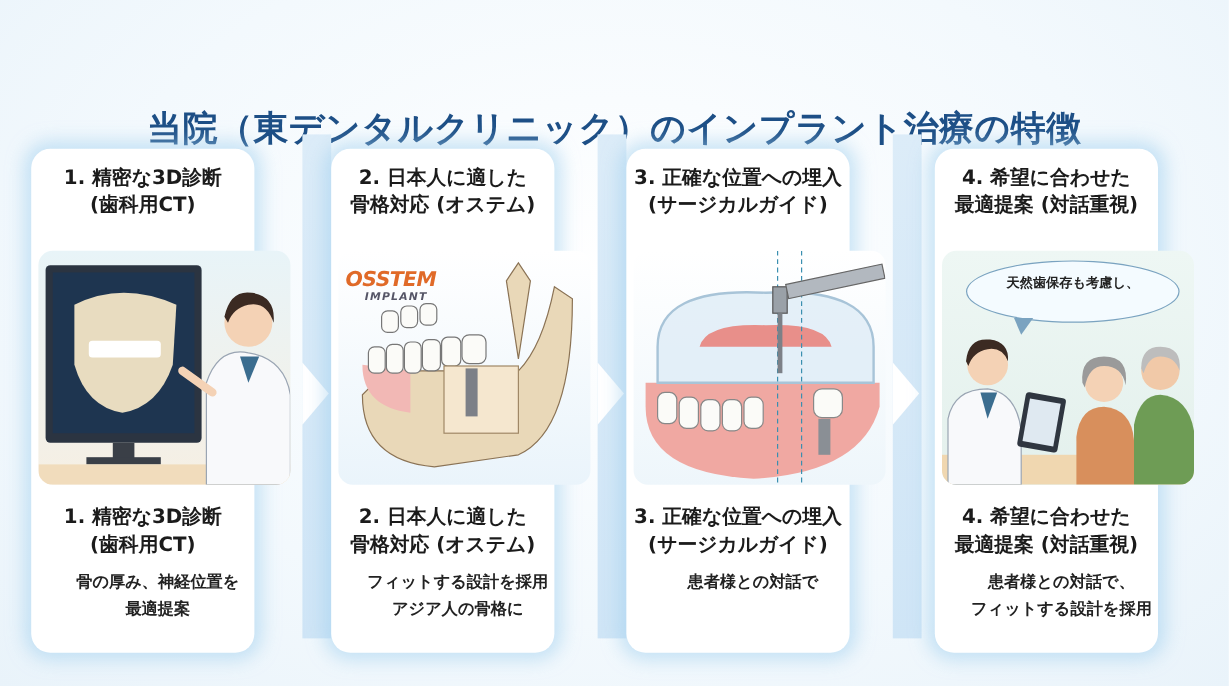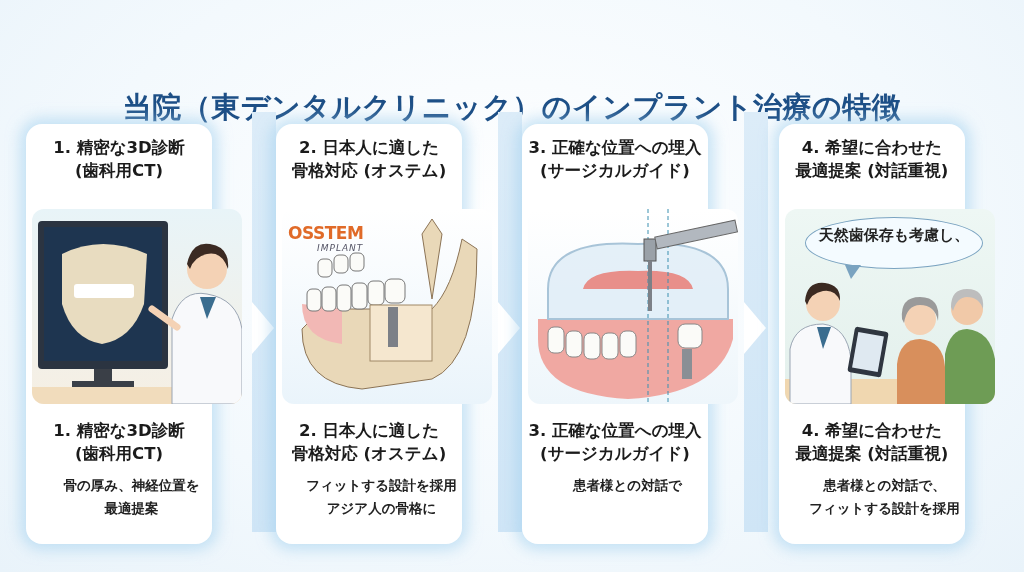--- a/index.html
+++ b/index.html
@@ -37,31 +37,31 @@
     background: linear-gradient(180deg, #dcecf8, #cfe5f6);
   }
   .arrow .tri {
     position: absolute; top: 190px; left: 0; width: 0; height: 0;
     border-top: 26px solid transparent; border-bottom: 26px solid transparent;
     border-left: 22px solid #ffffff;
   }
   .bubble {
     position: absolute; left: 20px; top: 8px; width: 178px; height: 52px;
     background: #f4fbff; border: 1.5px solid #7aa3c0; border-radius: 50%;
-    text-align: center; font-size: 15px; font-weight: bold; color: #222; line-height: 17px;
+    text-align: center; font-size: 11px; font-weight: bold; color: #222; line-height: 17px;
     padding-top: 9px;
   }
   .bubble-tail {
     position: absolute; left: 60px; top: 56px; width: 0; height: 0;
     border-left: 6px solid transparent; border-right: 10px solid transparent;
     border-top: 14px solid #7aa3c0;
   }
   .osstem { position: absolute; left: 6px; top: 14px; }
-  .osstem .brand { font-size: 17px; font-weight: bold; color: #e06a28; letter-spacing: -0.5px; }
-  .osstem .sub { font-size: 9px; font-weight: normal; font-style: italic; color: #556; letter-spacing: 1px; margin-left: 6px; text-align: right; }
+  .osstem .brand { font-size: 17px; font-weight: bold; font-style: italic; color: #e06a28; letter-spacing: -0.5px; }
+  .osstem .sub { font-size: 9px; font-weight: bold; font-style: italic; color: #556; letter-spacing: 1px; margin-left: 16px; }
 </style>
 </head>
 <body>
 
 <div class="title">当院（東デンタルクリニック）のインプラント治療の特徴</div>
 
 <div class="card" style="left:26px;">
   <div class="head">
     <div>1. 精密な3D診断</div>
     <div>(歯科用CT)</div>

